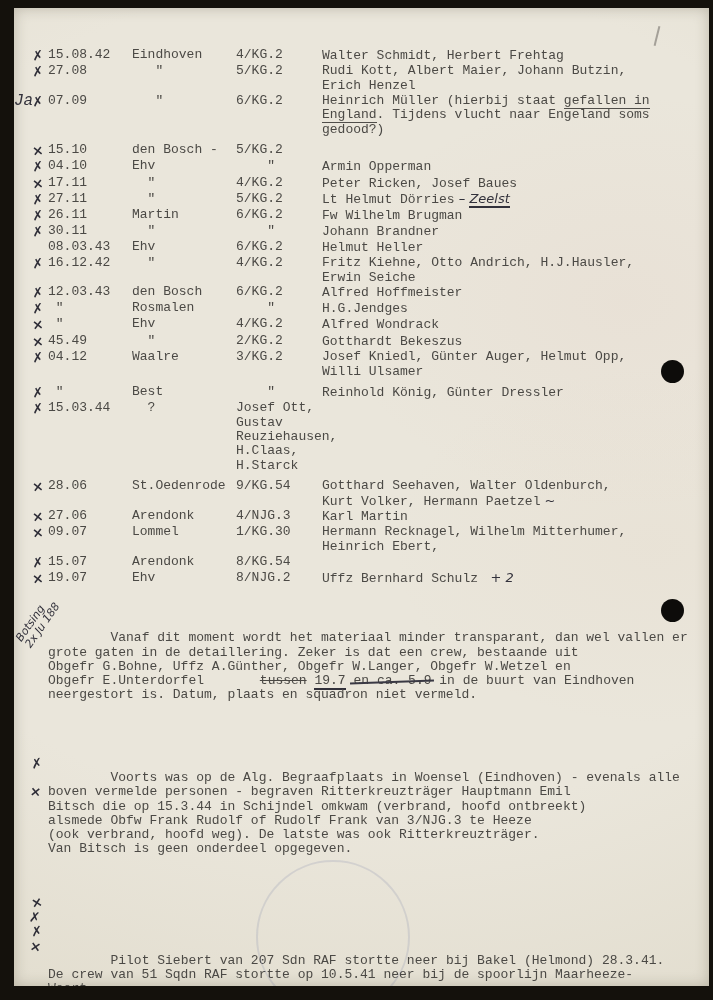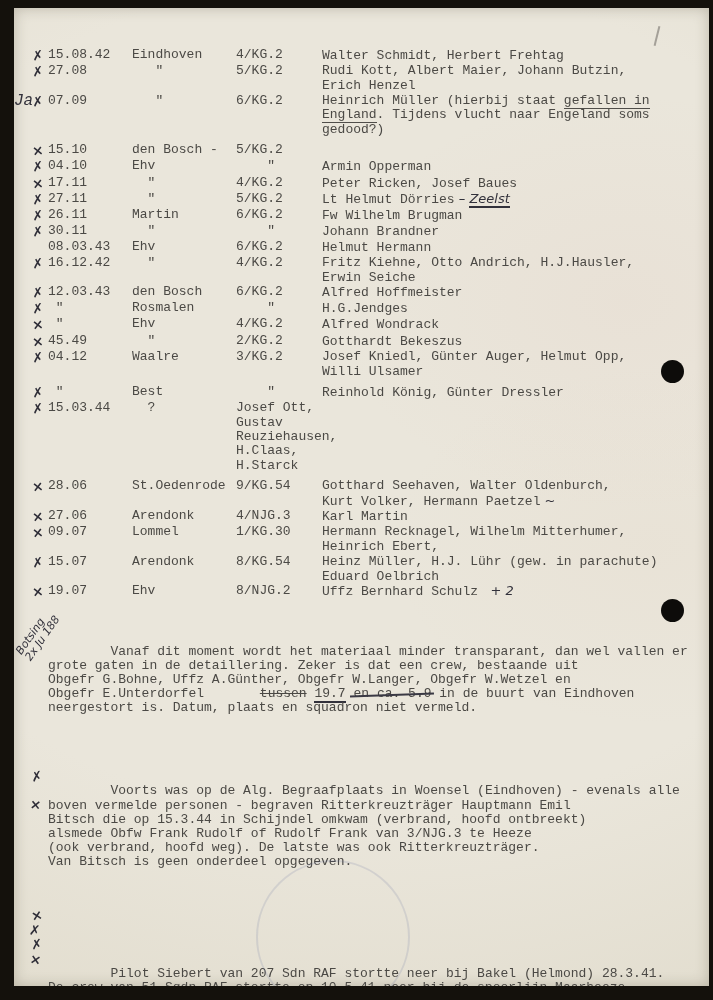--- a/index.html
+++ b/index.html
@@ -133,21 +133,21 @@
             <span class="cell">  "</span>
             <span class="cell">    "</span>
             <span class="cell"><span>Johann Brandner</span><span class="hand"></span></span>
           </div>
           <div class="row">
             <span class="cell pre"></span>
             <span class="cell"><span class="mark"></span></span>
             <span class="cell">08.03.43</span>
             <span class="cell">Ehv</span>
             <span class="cell">6/KG.2</span>
-            <span class="cell"><span>Helmut Hermann</span><span class="hand"></span></span>
+            <span class="cell"><span>Helmut Heller</span><span class="hand"></span></span>
           </div>
           <div class="row">
             <span class="cell pre"></span>
             <span class="cell"><span class="mark">✗</span></span>
             <span class="cell">16.12.42</span>
             <span class="cell">  "</span>
             <span class="cell">4/KG.2</span>
             <span class="cell"><span>Fritz Kiehne, Otto Andrich, H.J.Hausler,
 Erwin Seiche</span><span class="hand"></span></span>
           </div>
@@ -233,22 +233,20 @@
             <span class="cell">1/KG.30</span>
             <span class="cell"><span>Hermann Recknagel, Wilhelm Mitterhumer,
 Heinrich Ebert,</span><span class="hand"></span></span>
           </div>
           <div class="row">
             <span class="cell pre"></span>
             <span class="cell"><span class="mark">✗</span></span>
             <span class="cell">15.07</span>
             <span class="cell">Arendonk</span>
             <span class="cell">8/KG.54</span>
-            <span class="cell"><span>Heinz Müller, H.J. Lühr (gew. in parachute)
-Eduard Oelbrich</span><span class="hand"></span></span>
           </div>
           <div class="row">
             <span class="cell pre"></span>
             <span class="cell"><span class="mark">×</span></span>
             <span class="cell">19.07</span>
             <span class="cell">Ehv</span>
             <span class="cell">8/NJG.2</span>
             <span class="cell"><span>Uffz Bernhard Schulz</span><span class="hand">   + 2</span></span>
           </div>
         </div>

